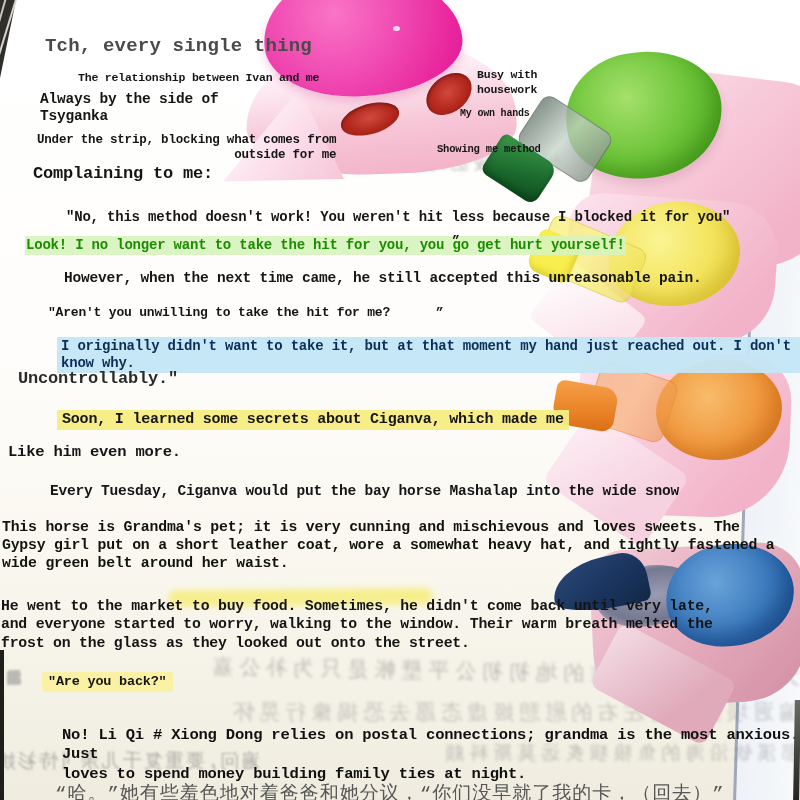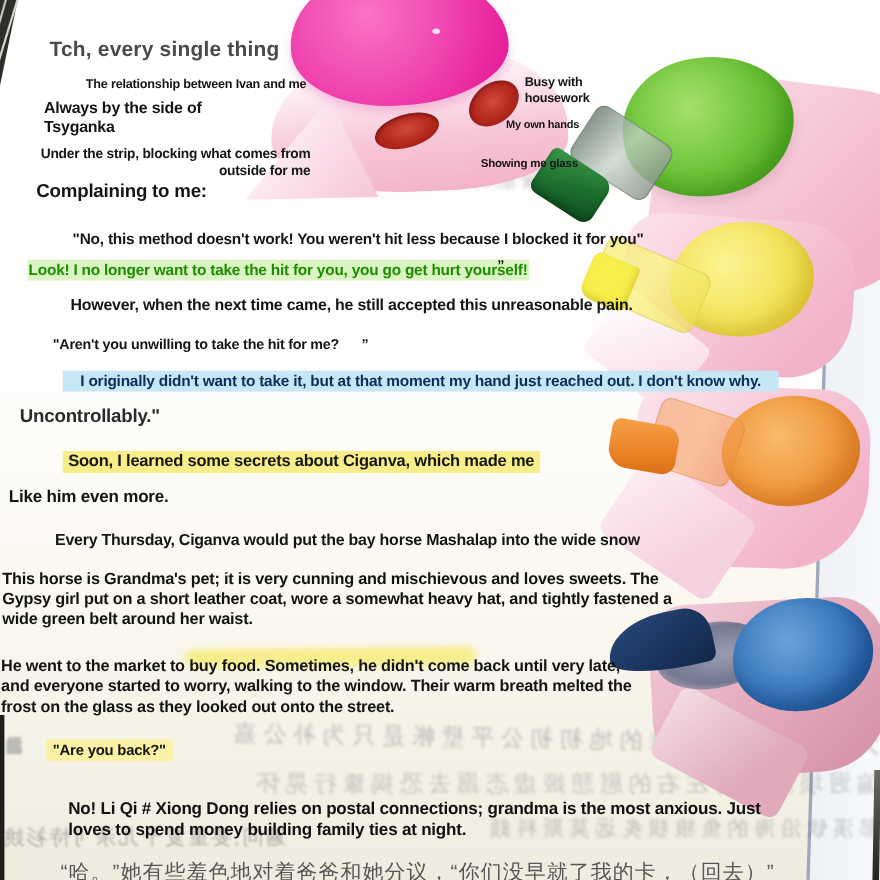--- a/index.html
+++ b/index.html
@@ -1,39 +1,39 @@
 <!DOCTYPE html>
 <html><head>
 <meta charset="utf-8">
 <style>
   html,body{margin:0;padding:0;background:#e9e6db;}
   #stage{
     position:relative;width:800px;height:800px;overflow:hidden;
     background:linear-gradient(180deg,#ffffff 0%,#fefdfb 45%,#faf7ef 70%,#efecdf 100%);
-    font-family:Liberation Sans, sans-serif;
+    font-family:Liberation Mono, monospace;
   }
   
   .t{position:absolute;z-index:5;color:#151515;font-weight:700;line-height:1.2;
      white-space:pre-line;letter-spacing:-0.2px;}
   #t-tch{left:45px;top:35px;font-size:19px;font-weight:700;color:#4a4a4a;letter-spacing:.2px;}
   #t-rel{left:78px;top:71px;font-size:11.5px;}
   #t-busy{left:477px;top:68px;font-size:11.5px;line-height:1.3;}
   #t-always{left:40px;top:91px;font-size:14.5px;line-height:1.15;}
   #t-hands{left:460px;top:108px;font-size:10px;}
   #t-under{left:37px;top:133px;font-size:12.5px;line-height:1.2;text-align:right;}
   #t-showing{left:437px;top:143px;font-size:10.5px;}
   #t-compl{left:33px;top:164px;font-size:17px;}
   #t-nomethod{left:66px;top:209px;font-size:14px;}
   #t-look{left:25px;top:236px;font-size:14px;color:#1e8c00;
           background:rgba(215,243,188,.9);padding:1px 1px;}
   #t-lookq{left:452px;top:233px;font-size:13px;}
   #t-however{left:64px;top:270px;font-size:14.5px;}
   #t-arent{left:48px;top:305px;font-size:13px;white-space:pre;}
   #t-orig{left:57px;top:337px;font-size:14px;color:#0b2d57;
-          background:rgba(195,230,246,.95);padding:1px 16px;}
+          background:rgba(195,230,246,.95);padding:1px 4px;}
   #t-uncont{left:18px;top:369px;font-size:17px;color:#2a2a2a;}
   #t-soon{left:57px;top:410px;font-size:15px;background:rgba(247,236,131,.95);padding:1px 5px;}
   #t-like{left:8px;top:443px;font-size:15.5px;text-align:right;}
   #t-friday{left:50px;top:483px;font-size:14.5px;}
   #t-horse{left:2px;top:518px;font-size:14.8px;line-height:1.22;color:#10140c;}
   #t-market{left:1px;top:597px;font-size:14.8px;line-height:1.24;color:#141414;}
   #t-back{left:42px;top:672px;font-size:13.5px;background:rgba(250,240,160,.95);
           padding:2px 6px;border-radius:3px;}
   #t-noliqi{left:62px;top:726px;font-size:15.5px;line-height:1.25;color:#101010;}
   #t-bottomcn{left:55px;top:783px;font-size:19px;color:#565656;font-weight:400;
@@ -203,32 +203,32 @@
 
   <div class="t" id="t-tch">Tch, every single thing</div>
   <div class="t" id="t-rel">The relationship between Ivan and me</div>
   <div class="t" id="t-busy">Busy with
 housework</div>
   <div class="t" id="t-always">Always by the side of
 Tsyganka</div>
   <div class="t" id="t-hands">My own hands</div>
   <div class="t" id="t-under">Under the strip, blocking what comes from
 outside for me</div>
-  <div class="t" id="t-showing">Showing me glass</div>
+  <div class="t" id="t-showing">Showing me method</div>
   <div class="t" id="t-compl">Complaining to me:</div>
   <div class="t" id="t-nomethod">"No, this method doesn't work! You weren't hit less because I blocked it for you"</div>
   <div class="t" id="t-look">Look! I no longer want to take the hit for you, you go get hurt yourself!</div>
   <div class="t" id="t-lookq">”</div>
   <div class="t" id="t-however">However, when the next time came, he still accepted this unreasonable pain.</div>
   <div class="t" id="t-arent">"Aren't you unwilling to take the hit for me?      ”</div>
   <div class="t" id="t-orig">I originally didn't want to take it, but at that moment my hand just reached out. I don't know why.</div>
   <div class="t" id="t-uncont">Uncontrollably."</div>
   <div class="t" id="t-soon">Soon, I learned some secrets about Ciganva, which made me</div>
   <div class="t" id="t-like">Like him even more.</div>
-  <div class="t" id="t-friday">Every Thursday, Ciganva would put the bay horse Mashalap into the wide snow</div>
+  <div class="t" id="t-friday">Every Tuesday, Ciganva would put the bay horse Mashalap into the wide snow</div>
   <div class="t" id="t-horse">This horse is Grandma's pet; it is very cunning and mischievous and loves sweets. The
 Gypsy girl put on a short leather coat, wore a somewhat heavy hat, and tightly fastened a
 wide green belt around her waist.</div>
   <div class="t" id="t-market">He went to the market to buy food. Sometimes, he didn't come back until very late,
 and everyone started to worry, walking to the window. Their warm breath melted the
 frost on the glass as they looked out onto the street.</div>
   <div class="t" id="t-back">"Are you back?"</div>
   <div class="t" id="t-noliqi">No! Li Qi # Xiong Dong relies on postal connections; grandma is the most anxious. Just
 loves to spend money building family ties at night.</div>
   <div class="t" id="t-bottomcn">“哈。”她有些羞色地对着爸爸和她分议，“你们没早就了我的卡，（回去）”</div>

